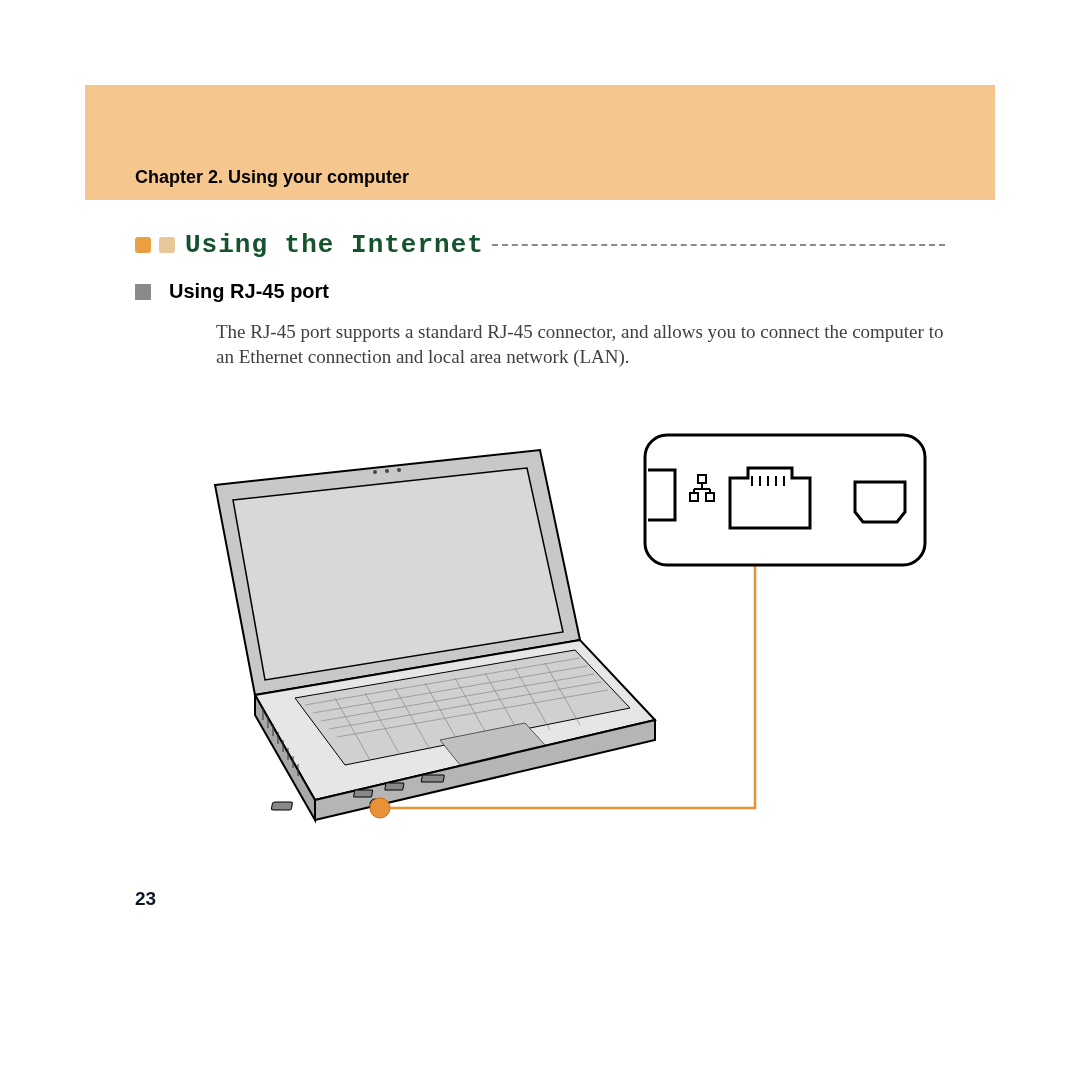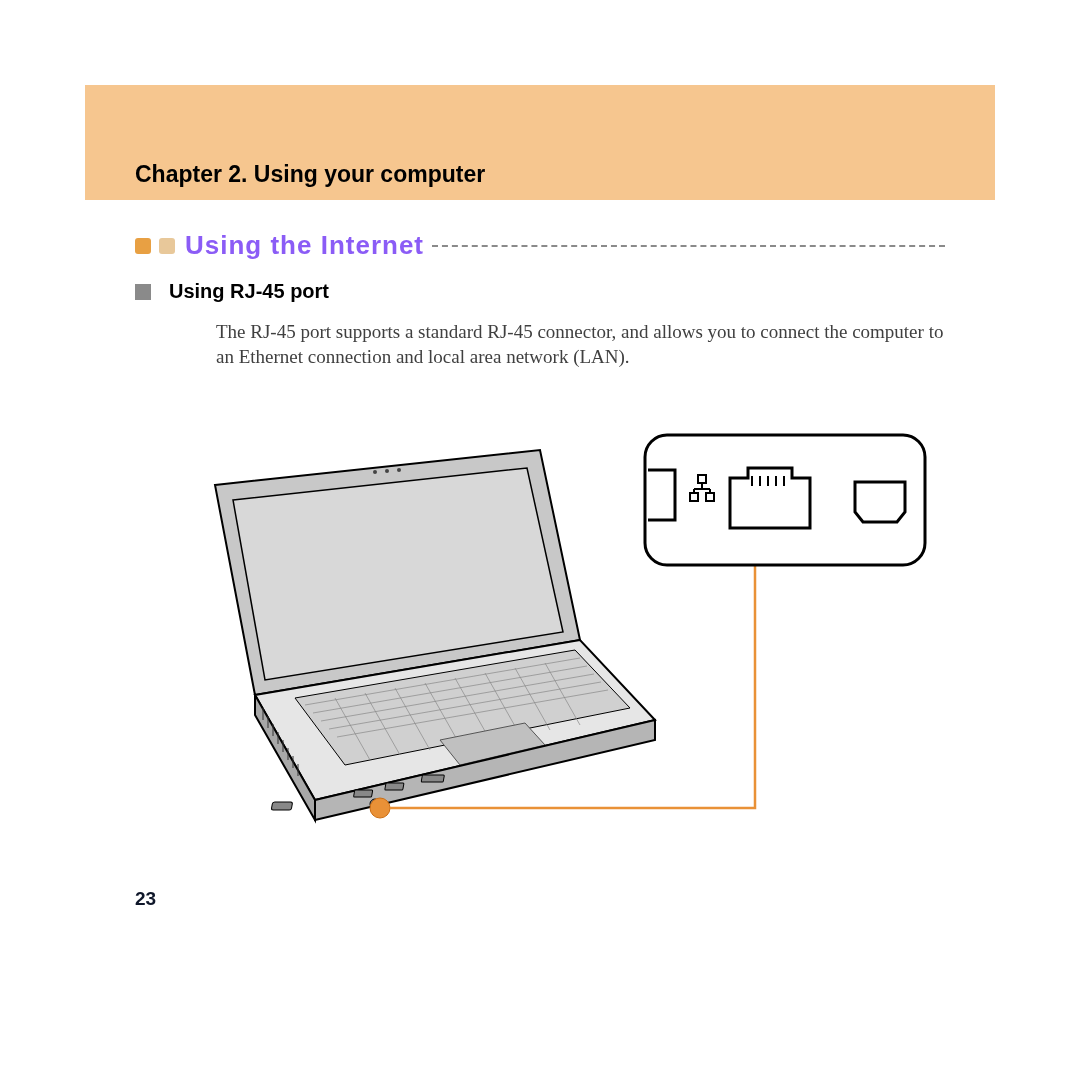--- a/index.html
+++ b/index.html
@@ -15,46 +15,46 @@
     top: 85px;
     left: 85px;
     width: 910px;
     height: 115px;
     background: #f6c68f;
   }
   .chapter-label {
     position: absolute;
     left: 50px;
     bottom: 12px;
-    font-size: 23px;
+    font-size: 18px;
     font-weight: bold;
     color: #000;
   }
   .section-title-row {
     position: absolute;
     top: 230px;
     left: 135px;
     width: 810px;
     display: flex;
     align-items: center;
     gap: 8px;
   }
   .bullet-sq {
     width: 16px;
     height: 16px;
     border-radius: 3px;
   }
   .bullet-orange { background: #e8a043; }
   .bullet-sand { background: #e8c89a; }
   .section-title {
-    font-family: Liberation Sans, sans-serif;
+    font-family: Liberation Mono, monospace;
     font-size: 26px;
     font-weight: bold;
     letter-spacing: 1px;
-    color: #8b5cf6;
+    color: #14532d;
     margin-left: 2px;
   }
   .dash-line {
     flex: 1;
     height: 0;
     border-top: 2px dashed #8a8a8a;
   }
   .sub-row {
     position: absolute;
     top: 280px;

